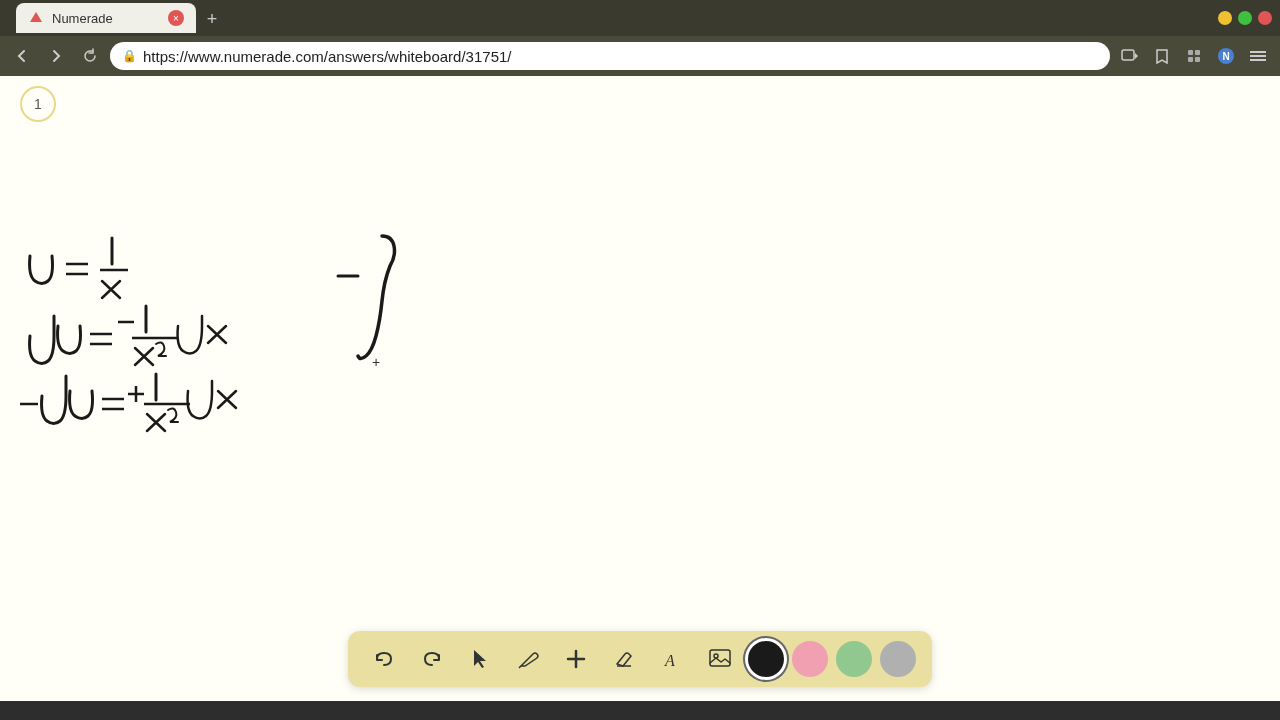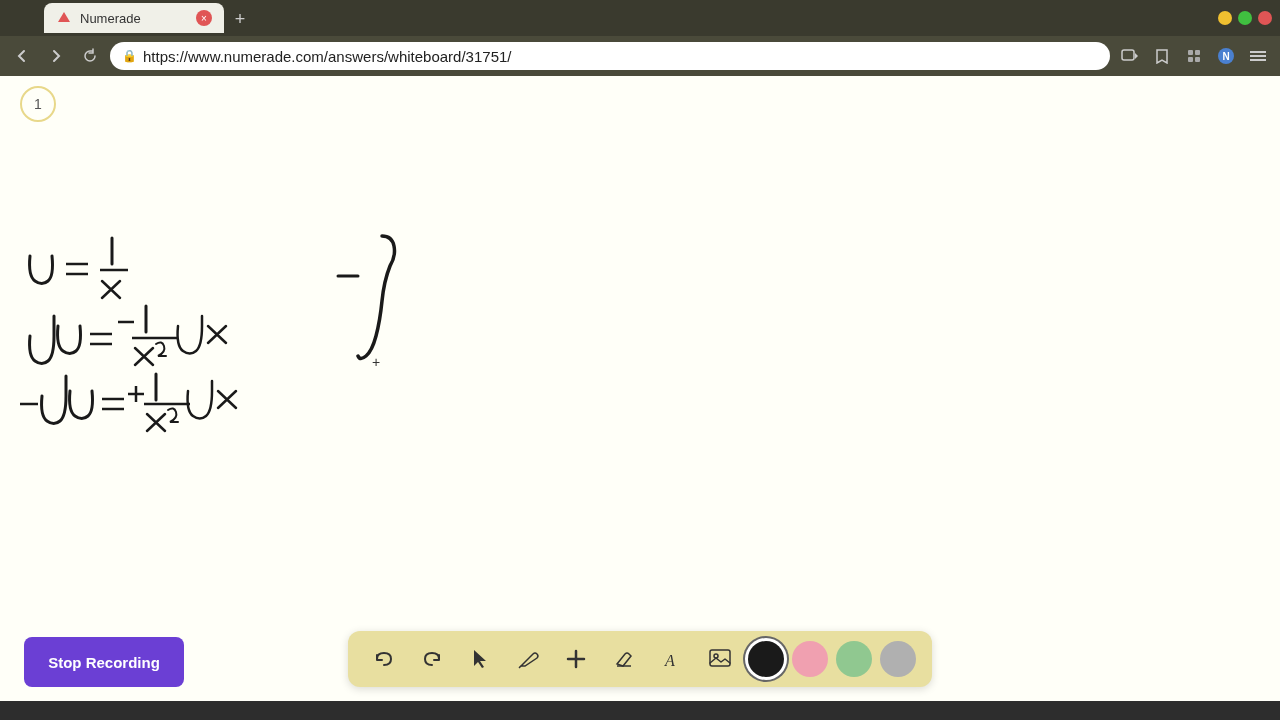--- a/index.html
+++ b/index.html
@@ -32,21 +32,20 @@
     .tab {
       height: 30px;
       background: #f0f0e8;
       border-radius: 8px 8px 0 0;
       display: flex;
       align-items: center;
       padding: 0 12px;
       gap: 8px;
       min-width: 180px;
       cursor: pointer;
-      margin-left: 28px;
     }
 
     .tab-favicon {
       width: 16px;
       height: 16px;
       display: flex;
       align-items: center;
       justify-content: center;
     }
 
@@ -476,17 +475,14 @@
           <polyline points="1,14 7,9 12,13 16,10 21,14" stroke="#333" stroke-width="1.5" fill="none" stroke-linecap="round" stroke-linejoin="round"></polyline>
         </svg>
     </div>
 
     <div class="color-circle selected" style="background:#1a1a1a;"></div>
     <div class="color-circle" style="background:#f0a0b0;"></div>
     <div class="color-circle" style="background:#90c890;"></div>
     <div class="color-circle" style="background:#b0b0b0;"></div>
   </div>
 
-  <button class="stop-recording-btn">
-    <span>Stop Recording</span>
-  </button>
 
 </div>
 
 </body></html>

